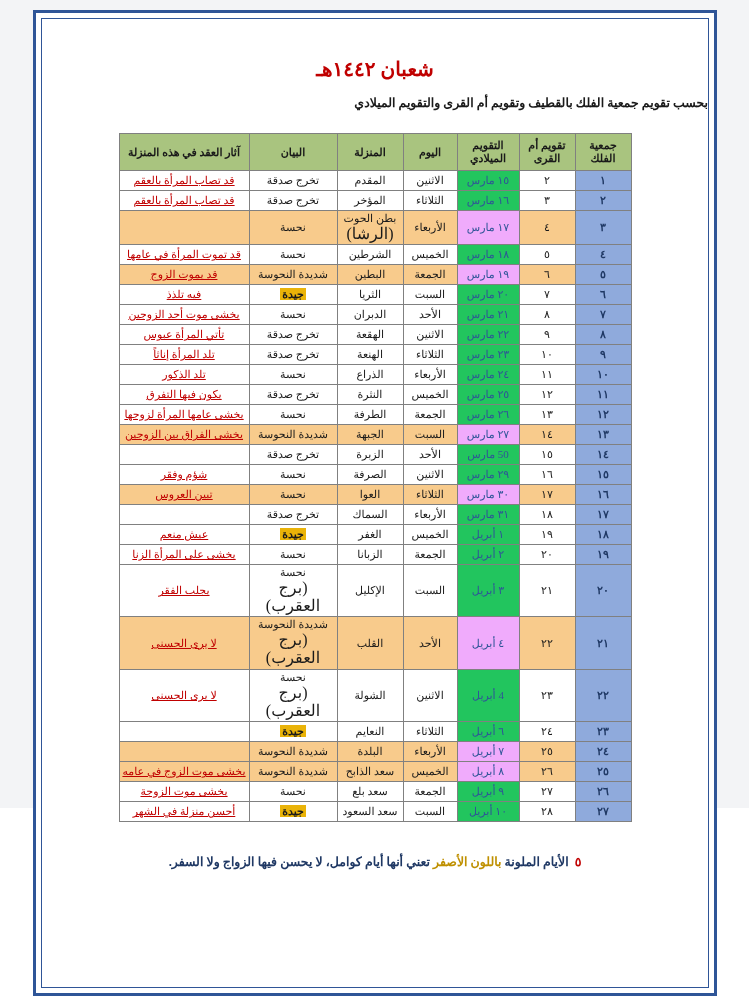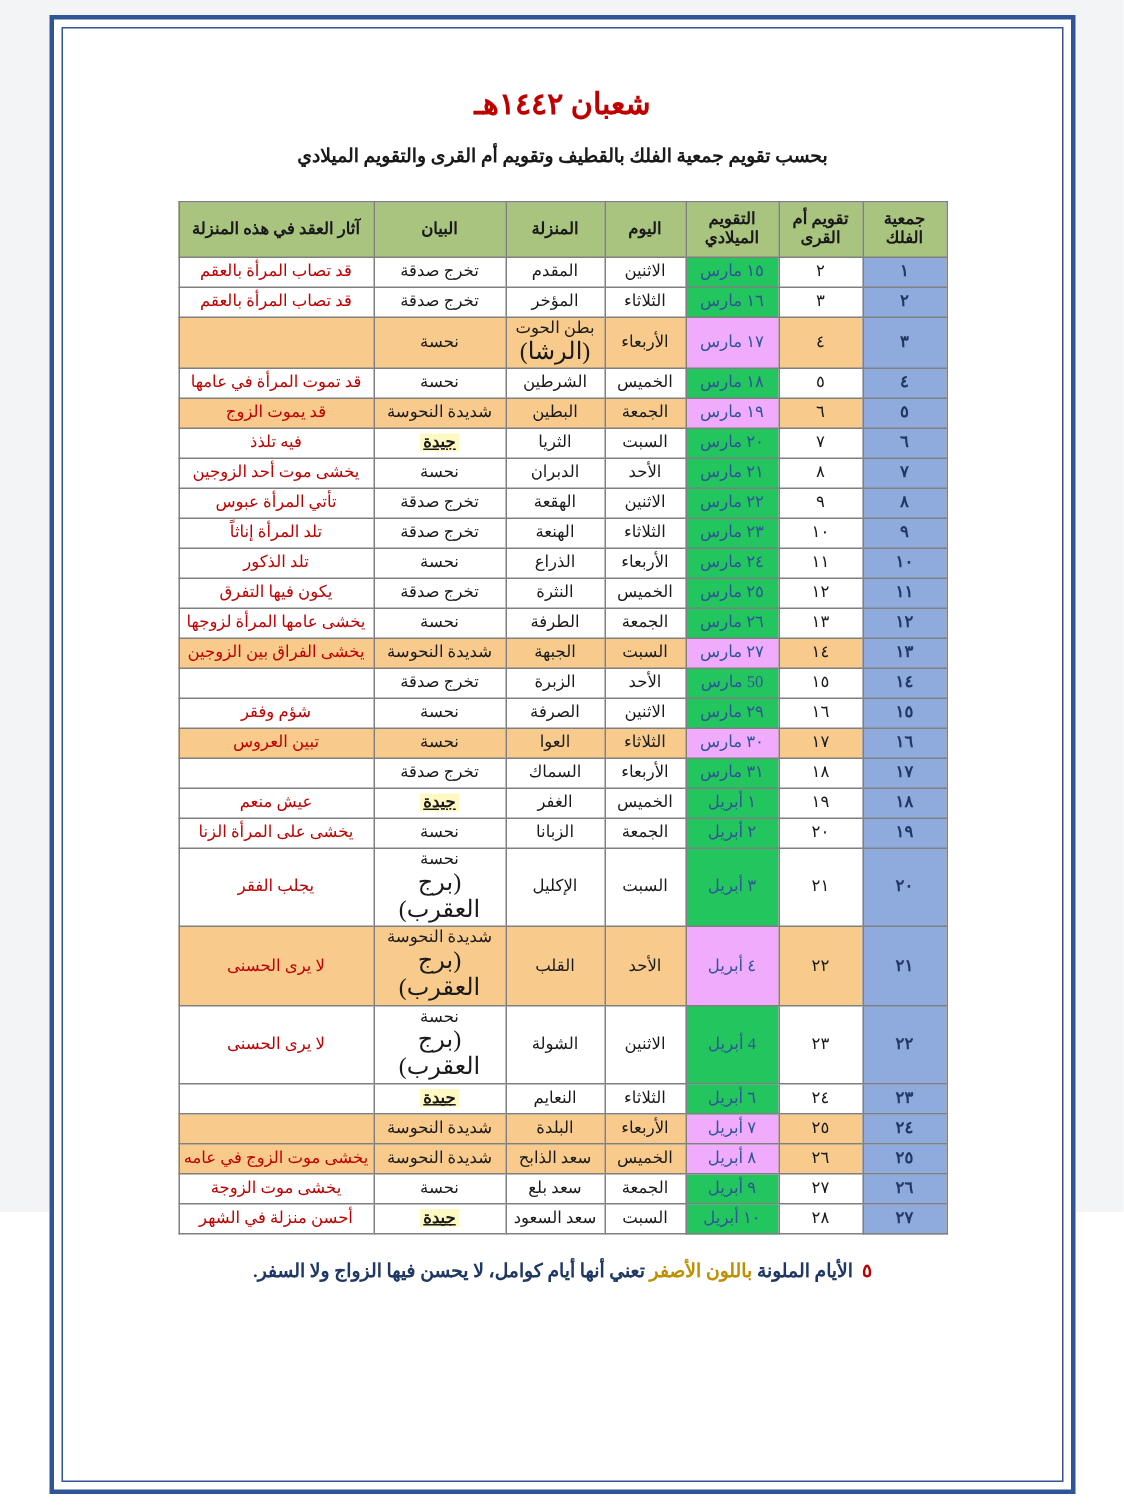--- a/index.html
+++ b/index.html
@@ -44,21 +44,21 @@
   .doc-title {
     margin-top: 38px;
     text-align: center;
     font-size: 20px;
     font-weight: bold;
     color: #c00000;
     font-family: "Liberation Serif", serif;
   }
   .doc-subtitle {
     margin-top: 14px;
-    text-align: center;
+    text-align: right;
     font-size: 12.5px;
     font-weight: bold;
     color: #1a1a1a;
   }
   .table-wrap {
     margin-top: 22px;
     display: flex;
     justify-content: center;
   }
   table.cal {
@@ -90,30 +90,29 @@
   col.w4 { width: 54px; }   
   col.w5 { width: 66px; }   
   col.w6 { width: 88px; }   
   col.w7 { width: 130px; }  
 
   td.blue  { background: #8faadc; color: #1f3864; font-weight: bold; }
   td.plain { background: #ffffff; color: #1a1a1a; }
   td.amber { background: #f8cb8c; color: #1a1a1a; }
   td.blue-date { background: #22c55e; color: #2f5597; }
   td.amber-date { background: #f0abfc; color: #2f5597; }
-  td.red { color: #c00000; }
+  td.red { color: #c00000; text-decoration: underline; }
   td.dark { color: #1a1a1a; }
   .hl {
-    background: #fef9c3;
+    background: #eab308;
     padding: 0 2px;
     font-weight: bold;
-    text-decoration: underline;
   }
   .note {
-    margin-top: 16px;
+    margin-top: 32px;
     text-align: center;
     font-size: 12.5px;
     color: #1f3864;
     font-weight: bold;
     direction: rtl;
   }
   .note .bullet {
     color: #c00000;
     margin-left: 6px;
   }

